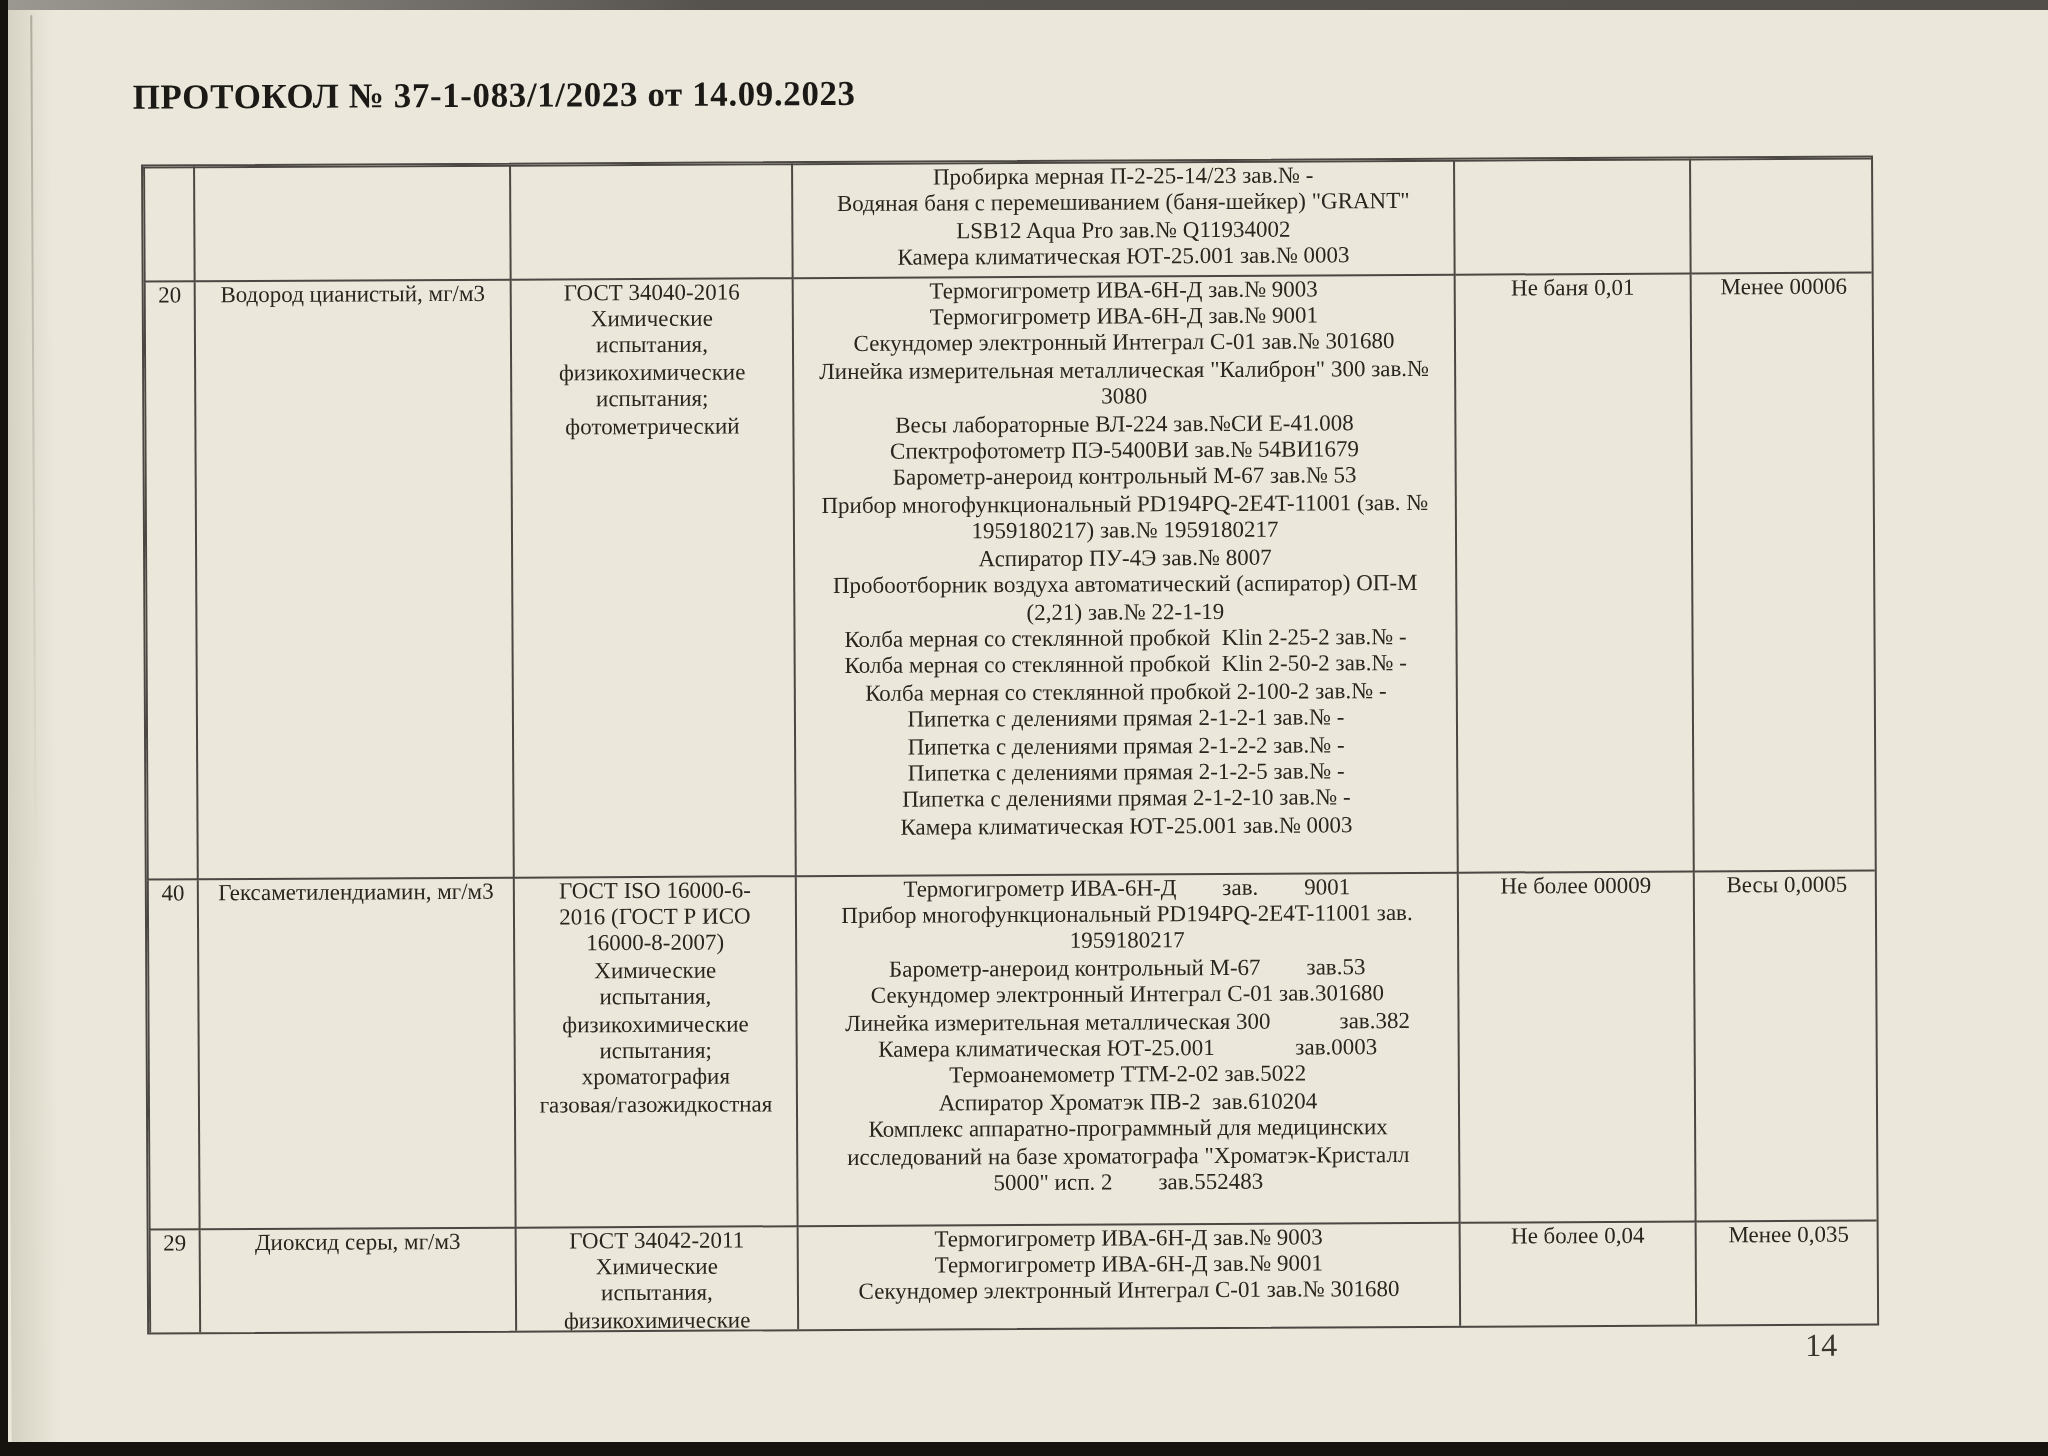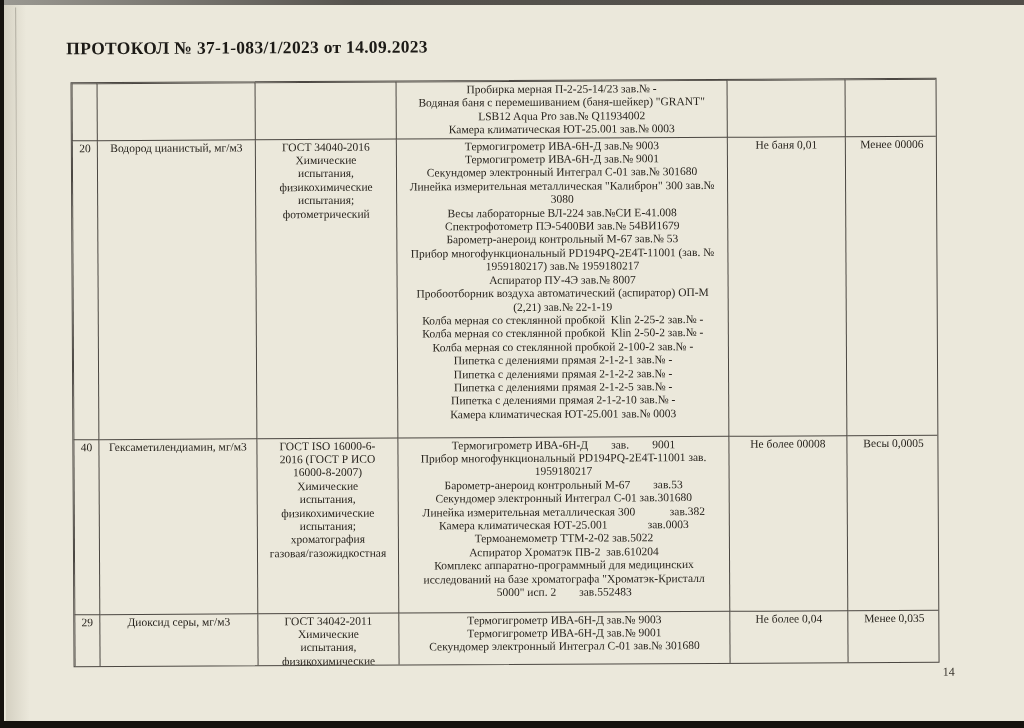--- a/index.html
+++ b/index.html
@@ -29,21 +29,21 @@
                 overflow:hidden; border:1px solid #4b4742; box-sizing:border-box; }
   table { border-collapse:collapse; table-layout:fixed; width:100%; }
   td { border:1px solid #4b4742; vertical-align:top; padding:1px 2px;
        font-size:11.5px; line-height:13.4px; text-align:center; color:#29251f; }
   .pre { white-space:pre-wrap; word-wrap:break-word; }
   tr.row-partial { height:52px; }
   tr.row-19 { height:299px; }
   tr.row-20 { height:175px; }
   tr.row-21 { height:120px; }
 
-  .page-num { position:absolute; left:941px; top:667px; font-size:12px; color:#3a362f; }
+  .page-num { position:absolute; left:901px; top:667px; font-size:16px; color:#3a362f; }
 </style>
 </head>
 <body>
 
 <div class="scan-top"></div>
 <div class="scan-left"></div>
 <div class="scan-bottom"></div>
 
 <div class="content">
   <div class="edge-shadow"></div>
@@ -156,21 +156,21 @@
 Секундомер электронный Интеграл С-01 зав.301680
 Линейка измерительная металлическая 300            зав.382
 Камера климатическая ЮТ-25.001              зав.0003
 Термоанемометр ТТМ-2-02 зав.5022
 Аспиратор Хроматэк ПВ-2  зав.610204
 Комплекс аппаратно-программный для медицинских
 исследований на базе хроматографа "Хроматэк-Кристалл
 5000" исп. 2        зав.552483</div>
             </td>
           <td>
-              <div class="pre">Не более 00008</div>
+              <div class="pre">Не более 00009</div>
             </td>
           <td>
               <div class="pre">Весы 0,0005</div>
             </td>
         </tr>
         <tr class="row-21">
           <td>
               <div class="pre">29</div>
             </td>
           <td>

